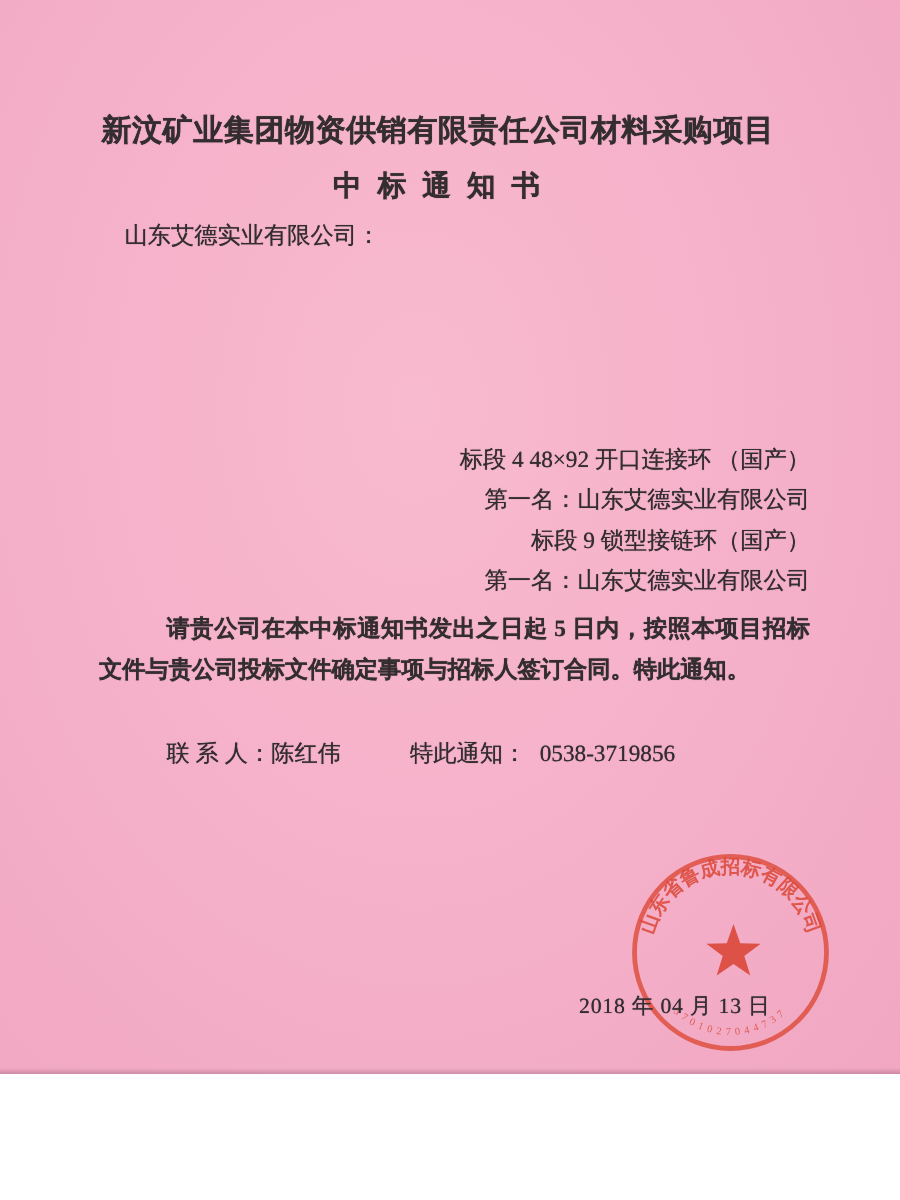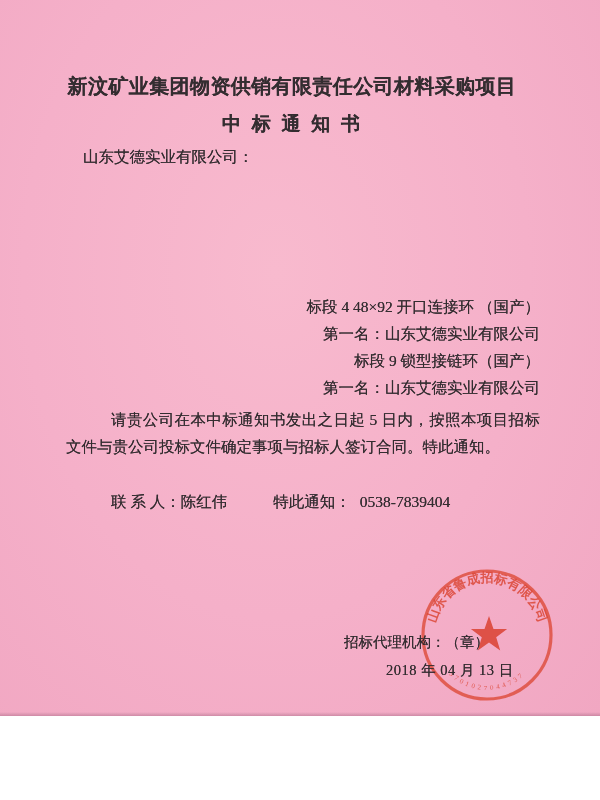--- a/index.html
+++ b/index.html
@@ -28,21 +28,21 @@
     letter-spacing:2px;word-spacing:2px;
   }
   .addressee{
     position:absolute;top:147px;left:83px;margin:0;font-size:15.5px;
   }
   .para{
     position:absolute;left:66px;width:474px;margin:0;
     font-size:15.5px;line-height:27px;text-align:justify;text-indent:45px;
   }
   .para1{ top:184px; }
-  .para2{ top:406px; }
+  .para2{ top:406px;font-weight:bold; }
   .awards{
     position:absolute;top:293px;left:66px;width:474px;
     font-size:15.5px;line-height:27px;
   }
   .award-line{ padding-left:45px; }
   .contact{
     position:absolute;top:492px;left:111px;margin:0;font-size:15.5px;
   }
   .contact .phone-label{ margin-left:46px; }
   .contact .phone-number{ margin-left:9px; }
@@ -71,21 +71,21 @@
   <div class="awards">
     <div class="award-line t">标段 4 48×92 开口连接环 （国产）</div>
     <div class="award-line t">第一名：山东艾德实业有限公司</div>
     <div class="award-line t">标段 9 锁型接链环（国产）</div>
     <div class="award-line t">第一名：山东艾德实业有限公司</div>
   </div>
 
   <p class="para para2 t">请贵公司在本中标通知书发出之日起 5 日内，按照本项目招标文件与贵公司投标文件确定事项与招标人签订合同。特此通知。</p>
 
   <p class="contact t">
-    <span>联 系 人：</span><span>陈红伟</span><span class="phone-label">特此通知：</span><span class="phone-number">0538-7839404</span>
+    <span>联 系 人：</span><span>陈红伟</span><span class="phone-label">特此通知：</span><span class="phone-number">0538-3719856</span>
   </p>
 
   <div class="seal">
     <svg width="152" height="152" viewBox="0 0 152 152">
       <defs>
         <path id="sealTopArc" d="M 22.8 60.8 A 53 53 0 0 1 127.2 60.8"></path>
         <path id="sealBottomArc" d="M 23.3 88.8 A 55 55 0 0 0 126.7 88.8"></path>
         <filter id="stampBlur" x="-10%" y="-10%" width="120%" height="120%">
           <feGaussianBlur stdDeviation="0.35"></feGaussianBlur>
         </filter>
@@ -96,16 +96,15 @@
         <text font-size="13" font-weight="bold" fill="#dc4838" opacity="0.85">
           <textPath href="#sealTopArc" startOffset="50%" text-anchor="middle">山东省鲁成招标有限公司</textPath>
         </text>
         <text font-size="7" fill="#dc4838" opacity="0.8" letter-spacing="3">
           <textPath href="#sealBottomArc" startOffset="50%" text-anchor="middle">3701027044737</textPath>
         </text>
       </g>
     </svg>
   </div>
 
-  <p class="agency t">招标代理机构：（章）</p>
   <p class="date t">2018 年 04 月 13 日</p>
 
 </div>
 
 </body></html>

